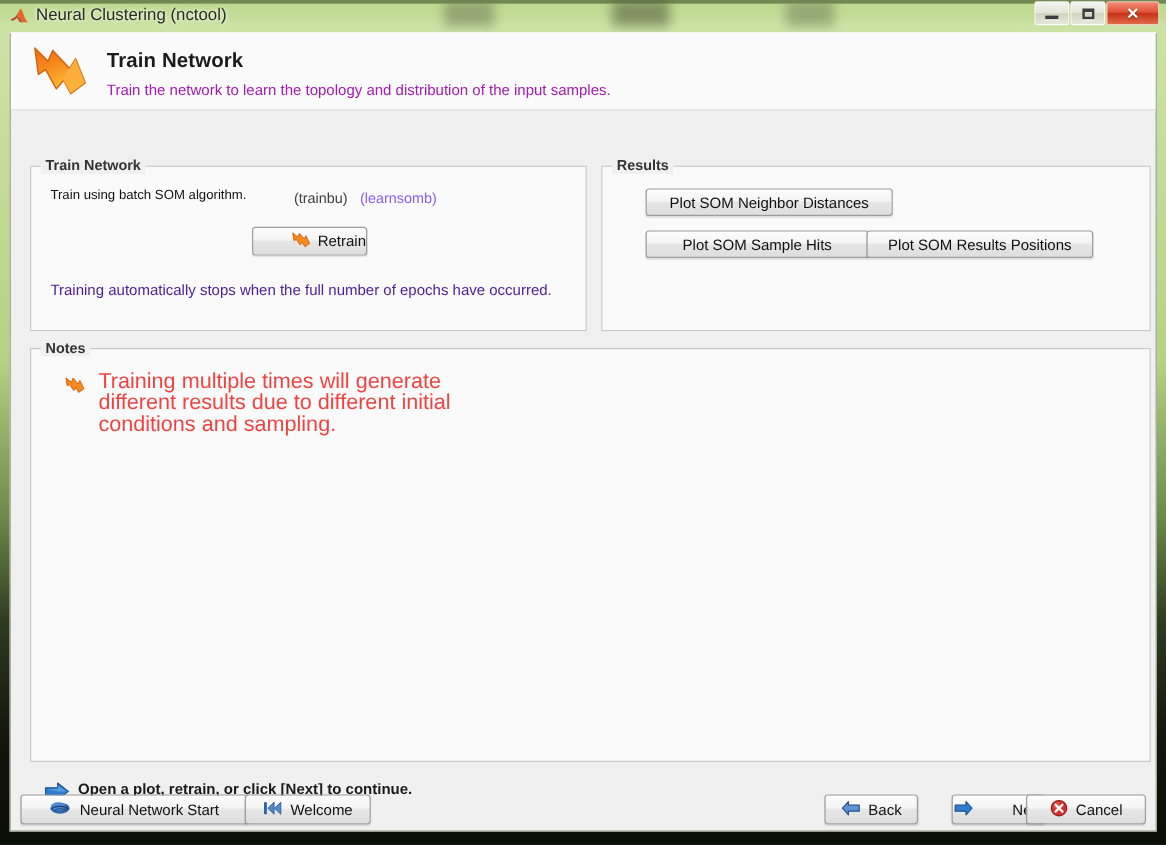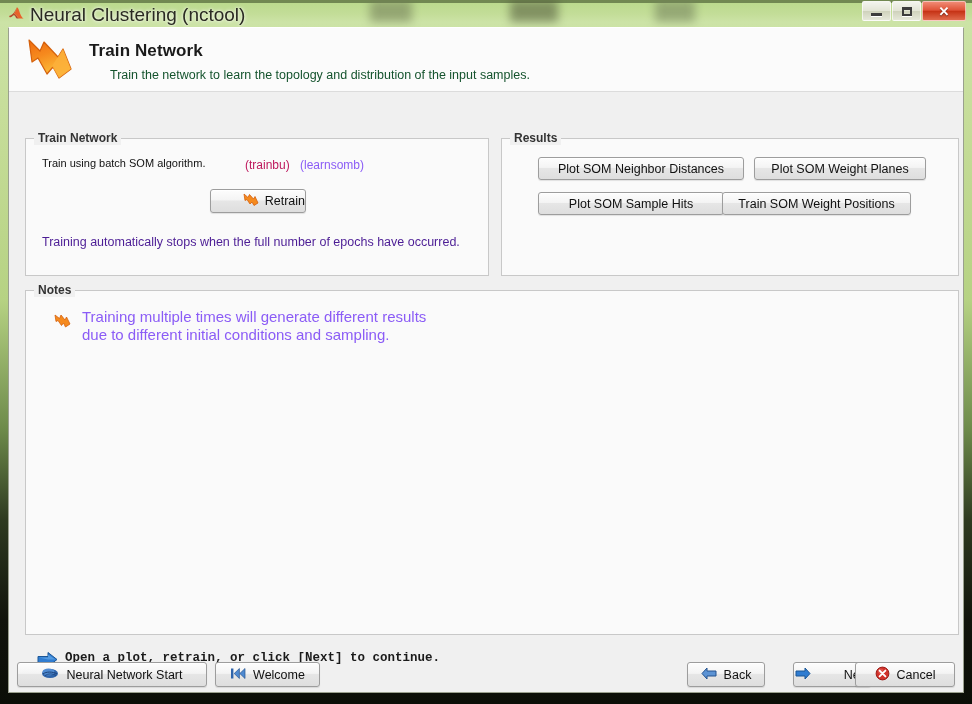--- a/index.html
+++ b/index.html
@@ -40,21 +40,21 @@
   #title-bar {
     position: absolute; left: 0; top: 0;
     width: 972px; height: 27px;
   }
   #title-icon {
     position: absolute; left: 8px; top: 5px;
     width: 17px; height: 17px;
   }
   #title-text {
     position: absolute; left: 30px; top: 4px;
-    font-size: 19px; color: #2a2a22;
+    font-size: 14px; color: #2a2a22;
     white-space: nowrap;
     text-shadow: 0 0 3px rgba(255,255,255,.85), 0 0 5px rgba(255,255,255,.6);
   }
 
   
   .win-btn {
     position: absolute; top: 1px;
     height: 20px;
     border: 1px solid rgba(255,255,255,.65);
     border-radius: 2px;
@@ -114,21 +114,21 @@
     position: absolute; left: 16px; top: 7px;
     width: 52px; height: 48px;
   }
   #header-title {
     position: absolute; left: 80px; top: 13px;
     font-size: 17px; font-weight: bold; color: #1a1a1a;
     letter-spacing: .1px;
   }
   #header-subtitle {
     position: absolute; left: 80px; top: 40px;
-    font-size: 12.5px; color: #14532d; margin-left: 21px;
+    font-size: 12.5px; color: #a21caf;
   }
 
   
   .group {
     position: absolute;
     box-sizing: border-box;
     border: 1px solid #c8c8c8;
     background: #fafafa;
   }
   .group-title {
@@ -146,21 +146,21 @@
 
   .group-body { position: absolute; left: 0; top: 0; width: 100%; height: 100%; }
 
   
   #train-line1 {
     position: absolute; left: 16px; top: 18px;
     font-size: 11px; color: #111111; white-space: nowrap;
   }
   #train-fcn1 {
     position: absolute; left: 219px; top: 19px;
-    font-size: 12px; color: #be185d; white-space: nowrap;
+    font-size: 12px; color: #404040; white-space: nowrap;
   }
   #train-fcn2 {
     position: absolute; left: 274px; top: 19px;
     font-size: 12px; color: #8b5cf6; white-space: nowrap;
   }
   #train-note {
     position: absolute; left: 16px; top: 95px;
     width: 430px;
     font-size: 12.5px; color: #4c1d95; line-height: 17px;
   }
@@ -188,38 +188,37 @@
   #btn-plot-positions{ left: 713px; top: 164px; width: 189px; height: 23px; }
 
   
   #notes-icon {
     position: absolute; left: 28px; top: 21px;
     width: 18px; height: 18px;
   }
   #notes-text {
     position: absolute; left: 56px; top: 17px;
     width: 350px;
-    font-size: 15px; color: #8b5cf6; line-height: 18px;
+    font-size: 18px; color: #ef4444; line-height: 18px;
   }
 
   
   #status-arrow {
     position: absolute; left: 28px; top: 623px;
     width: 21px; height: 17px;
   }
   #status-text {
     position: absolute; left: 56px; top: 623px;
     font-size: 12.5px; font-weight: bold; color: #1a1a1a;
     white-space: nowrap;
-    font-family: Liberation Mono, monospace;
   }
 
   
   #btn-nnstart { left: 8px;   top: 634px; width: 190px; height: 25px; }
-  #btn-welcome { left: 206px; top: 634px; width: 105px; height: 25px; }
+  #btn-welcome { left: 195px; top: 634px; width: 105px; height: 25px; }
   #btn-back    { left: 678px; top: 634px; width: 78px;  height: 25px; }
   #btn-next    { left: 784px; top: 634px; width: 78px;  height: 25px; gap: 26px; }
   #btn-cancel  { left: 846px; top: 634px; width: 100px; height: 25px; }
   #btn-nnstart .btn-label,
   #btn-welcome .btn-label,
   #btn-back .btn-label,
   #btn-next .btn-label,
   #btn-cancel .btn-label { margin-left: 7px; }
 
   .ico { display: inline-block; vertical-align: middle; }
@@ -305,28 +304,25 @@
       <span class="btn-label">Retrain</span>
     </div>
 
     <div class="group" id="group-results">
       <div class="group-title">Results</div>
     </div>
 
     <div class="btn" id="btn-plot-neighbor">
       <span class="btn-label">Plot SOM Neighbor Distances</span>
     </div>
-    <div class="btn" id="btn-plot-planes">
-      <span class="btn-label">Plot SOM Weight Planes</span>
-    </div>
     <div class="btn" id="btn-plot-hits">
       <span class="btn-label">Plot SOM Sample Hits</span>
     </div>
     <div class="btn" id="btn-plot-positions">
-      <span class="btn-label">Train SOM Weight Positions</span>
+      <span class="btn-label">Plot SOM Results Positions</span>
     </div>
 
     <div class="group" id="group-notes">
       <div class="group-title">Notes</div>
       <div class="group-body">
         <span id="notes-icon" class="ico">
           <svg width="18" height="17" viewBox="0 0 18 17">
             <path d="M1 3 L5.5 6.5 L7 3 L11 8 L12.5 5 L16 12 L11.5 15 L9.5 11 L7.5 13.5 L4 8.5 L2 9.5 Z" fill="#f58a1e" stroke="#d4600c" stroke-width=".8" stroke-linejoin="round"></path>
           </svg>
         </span>

